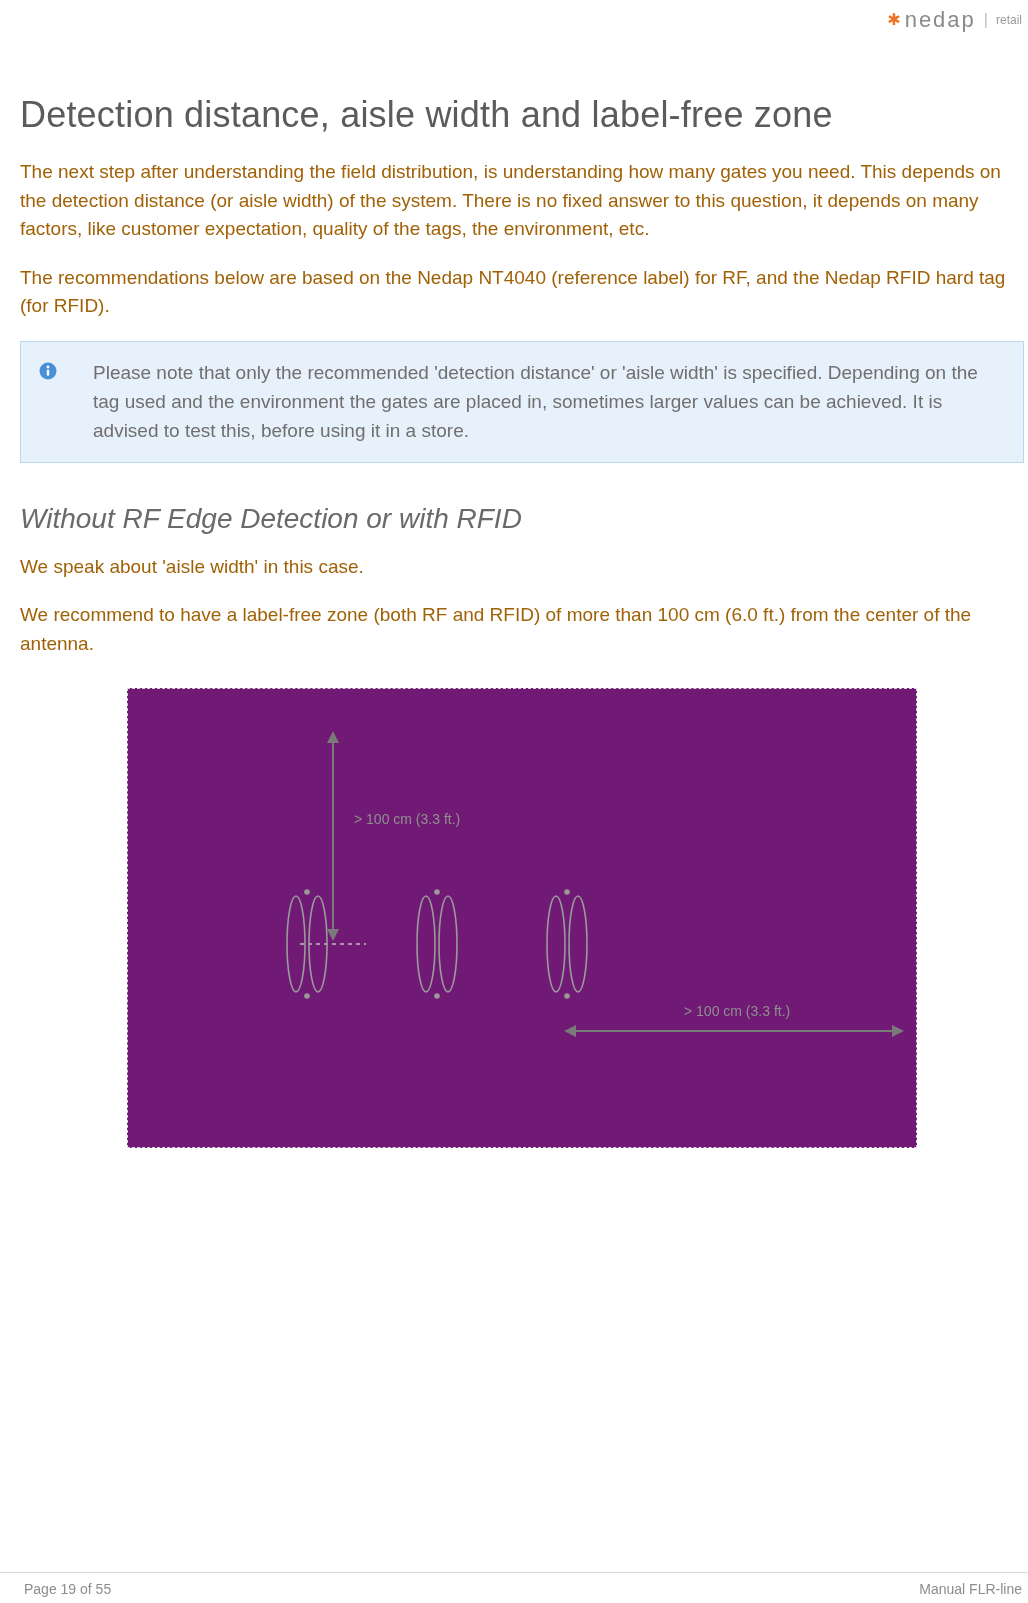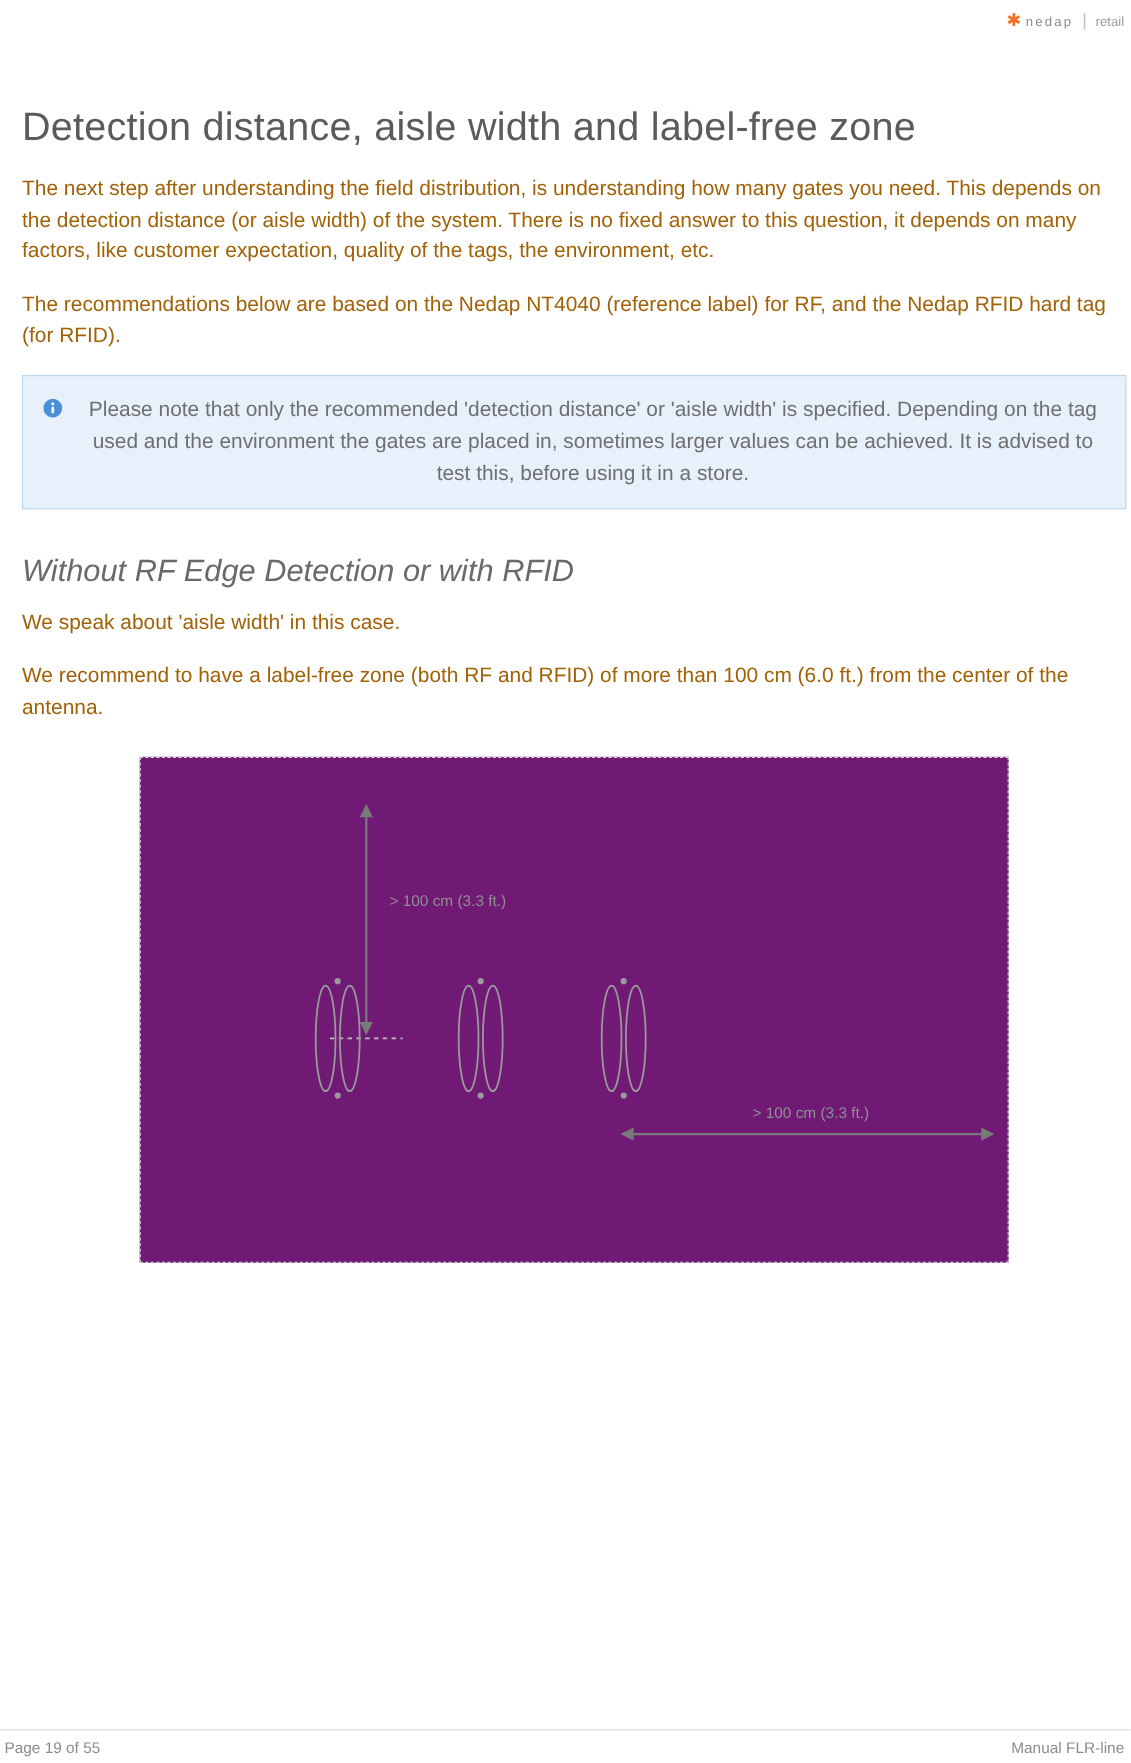--- a/index.html
+++ b/index.html
@@ -31,21 +31,21 @@
   }
   .brand-star {
     color: #f36f21;
     font-size: 16px;
     line-height: 1;
     margin-right: -2px;
   }
   .brand-name {
     font-family: "Segoe UI", Arial, sans-serif;
     letter-spacing: 2px;
-    font-size: 12px;
+    font-size: 22px;
     color: #8a8a8a;
     font-weight: 300;
   }
   .brand-sep {
     color: #bdbdbd;
     font-size: 16px;
     margin: 0 2px;
   }
   .brand-sub {
     color: #9a9a9a;
@@ -68,22 +68,21 @@
     color: #a16207;
     margin: 0 0 20px 0;
   }
   .infobox {
     border: 1px solid #bcd6ed;
     background: #e7f1fb;
     padding: 16px 18px 16px 18px;
     margin: 10px 0 40px 0;
     display: flex;
     align-items: flex-start;
-    gap: 16px;
-    text-align: center;
+    gap: 36px;
   }
   .info-icon {
     width: 18px;
     height: 18px;
     flex: 0 0 18px;
     margin-top: 4px;
   }
   .info-text {
     font-size: 19px;
     line-height: 1.55;
@@ -128,21 +127,21 @@
   }
   .footer {
     position: absolute;
     left: 0;
     right: 0;
     bottom: 0;
     border-top: 1px solid #d9d9d9;
     display: flex;
     justify-content: space-between;
     align-items: center;
-    padding: 8px 6px 6px 4px;
+    padding: 8px 6px 6px 24px;
     font-size: 14px;
     color: #8d8d8d;
   }
 </style>
 </head>
 <body>
 
 <div class="page">
 
   <div class="header">

